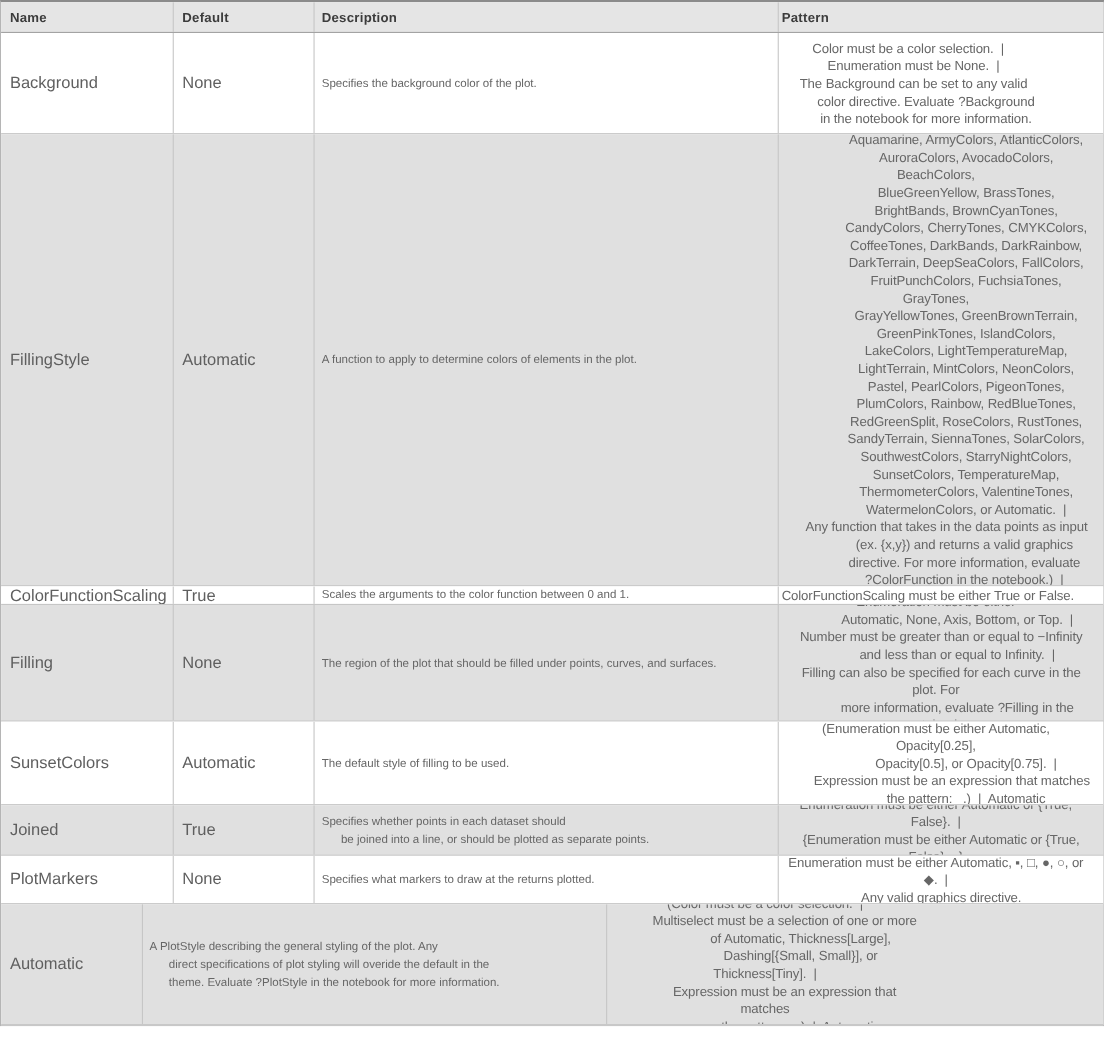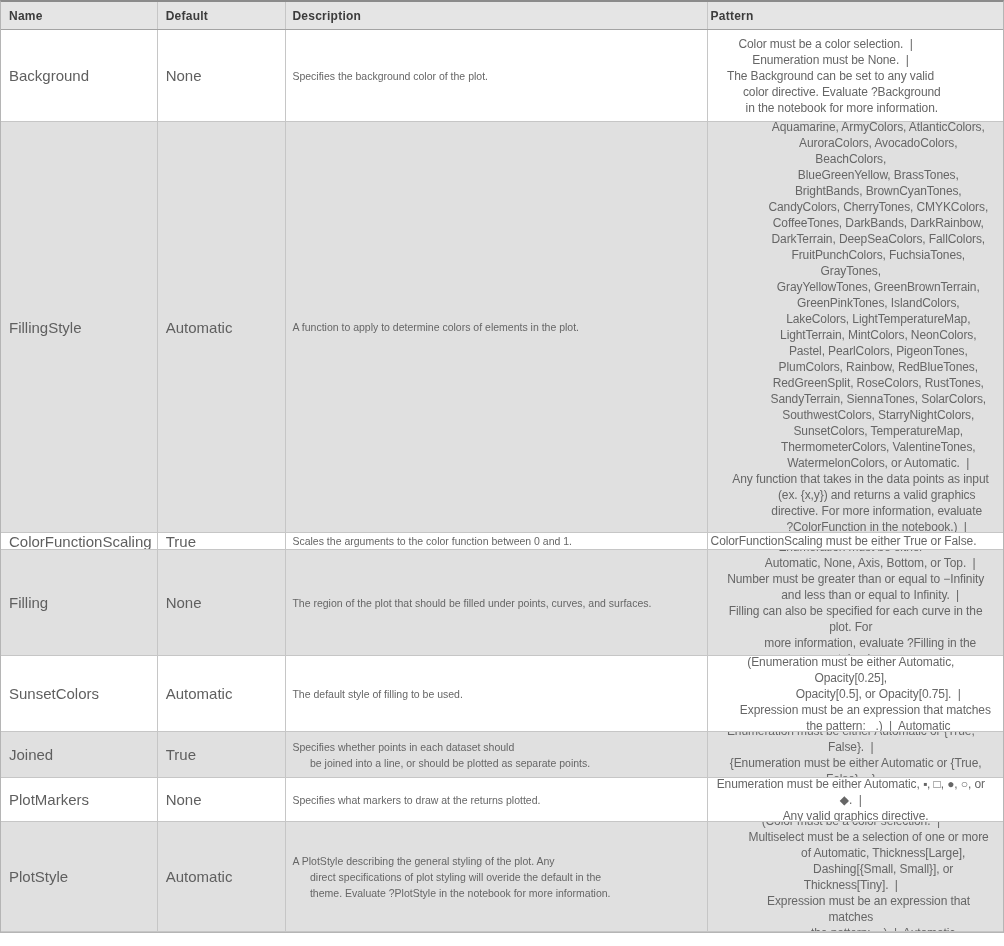--- a/index.html
+++ b/index.html
@@ -218,23 +218,20 @@
     <div class="cell col-desc">
         <span class="desc-text">Specifies what markers to draw at the returns plotted.</span>
       </div>
     <div class="cell col-pattern">
         <span class="pattern-text">Enumeration must be either Automatic, ▪, □, ●, ○, or ◆.  |
    Any valid graphics directive.</span>
       </div>
   </div>
 
   <div class="trow alt" style="height:110px">
-    <div class="cell col-name">
-        <span class="name-text">PlotStyle</span>
-      </div>
     <div class="cell col-default">
         <span class="default-text">Automatic</span>
       </div>
     <div class="cell col-desc">
         <span class="desc-text">A PlotStyle describing the general styling of the plot. Any
       direct specifications of plot styling will overide the default in the
       theme. Evaluate ?PlotStyle in the notebook for more information.</span>
       </div>
     <div class="cell col-pattern">
         <span class="pattern-text">(Color must be a color selection.  |

